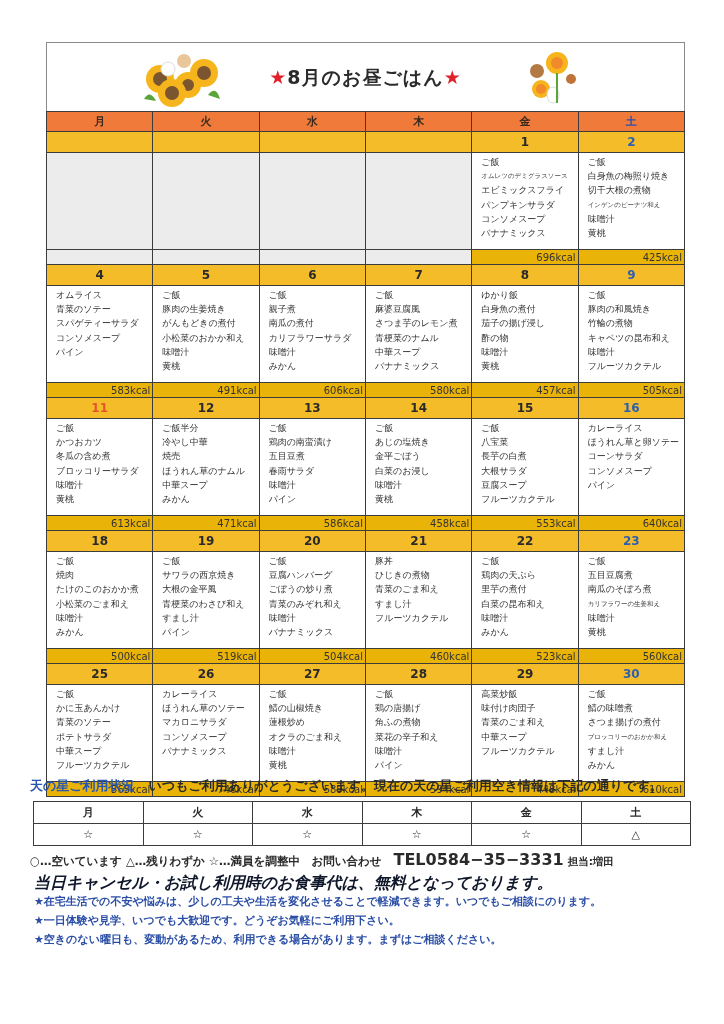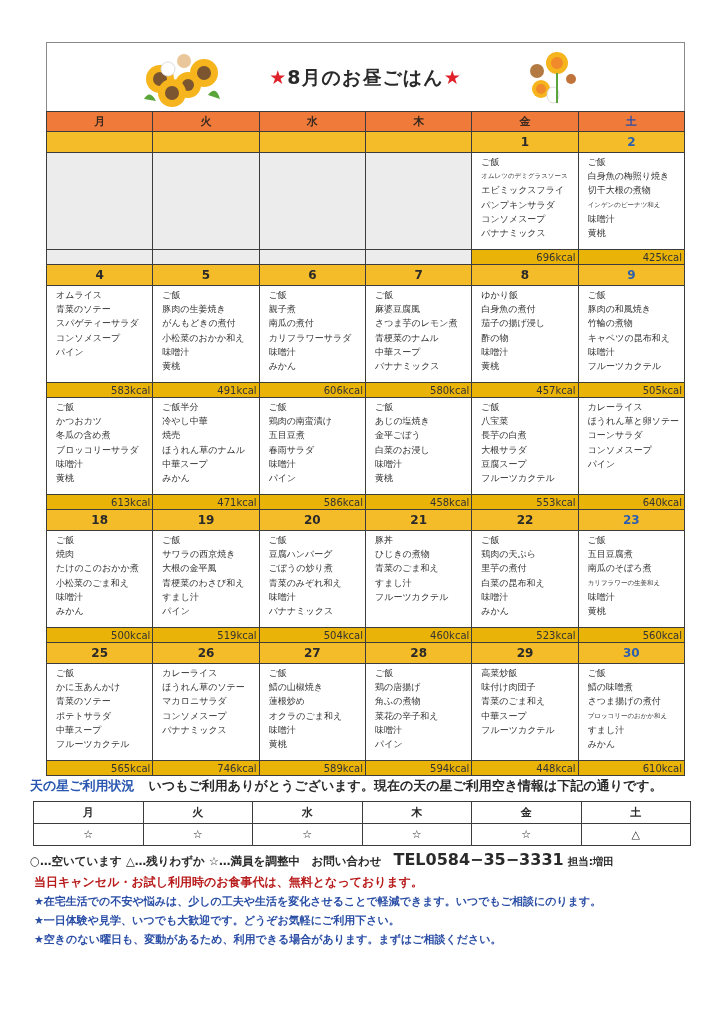--- a/index.html
+++ b/index.html
@@ -57,21 +57,21 @@
   }
   table.avail td { border: 1px solid #3c3c3c; text-align: center; height: 22px; font-size: 11px; }
   table.avail tr.head td { font-weight: bold; }
   .legend-line {
     font-size: 11.5px; font-weight: bold; margin-top: 4px; white-space: nowrap; color: #2a2a2a;
   }
   .legend-line .tel { font-size: 16px; margin-left: 12px; }
   .legend-line .person { font-size: 10.5px; margin-left: 4px; }
   .notes { margin-top: 4px; margin-left: 4px; }
   .note { font-size: 11px; font-weight: bold; line-height: 19px; white-space: nowrap; }
-  .note.red { color: #b91c1c; font-size: 12px; }
+  .note.red { color: #0f172a; font-size: 16px; font-style: italic; }
   .note.blue { color: #2a4ea6; }
   .note.last { color: #2a2a2a; display: flex; justify-content: space-between; width: 654px; }
   .note.last .mark { color: #e3402e; }
 </style>
 </head>
 <body>
 
 <div class="page">
   <div class="title-box">
     <svg class="deco deco-left" viewBox="0 0 82 60">
@@ -210,20 +210,28 @@
             <div class="item">フルーツカクテル</div>
           </td>
         </tr>
         <tr class="kcal-row">
           <td>583kcal</td>
           <td>491kcal</td>
           <td>606kcal</td>
           <td>580kcal</td>
           <td>457kcal</td>
           <td>505kcal</td>
+        </tr>
+        <tr class="date-row">
+          <td class="holiday">11</td>
+          <td>12</td>
+          <td>13</td>
+          <td>14</td>
+          <td>15</td>
+          <td class="sat">16</td>
         </tr>
         <tr class="menu-row">
           <td>
             <div class="item">ご飯</div>
             <div class="item">かつおカツ</div>
             <div class="item">冬瓜の含め煮</div>
             <div class="item">ブロッコリーサラダ</div>
             <div class="item">味噌汁</div>
             <div class="item">黄桃</div>
           </td>

